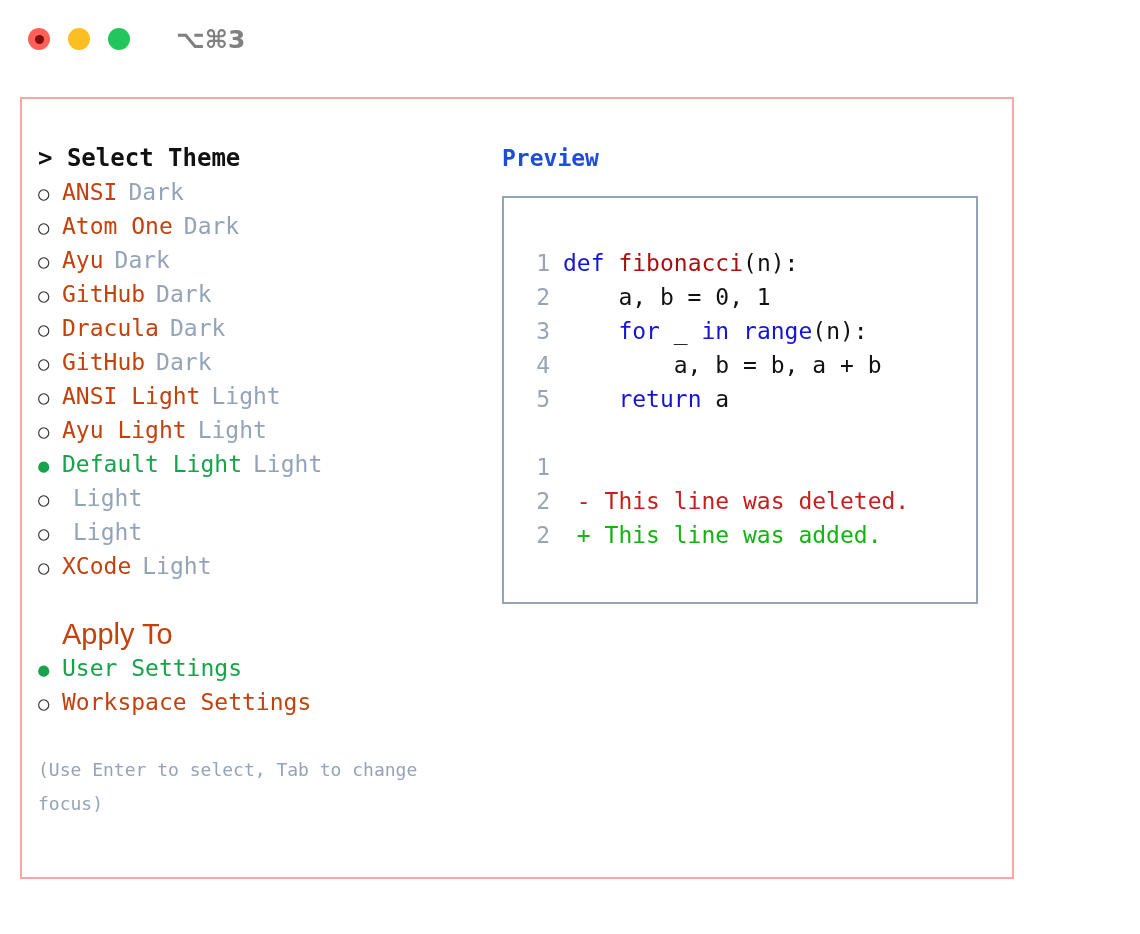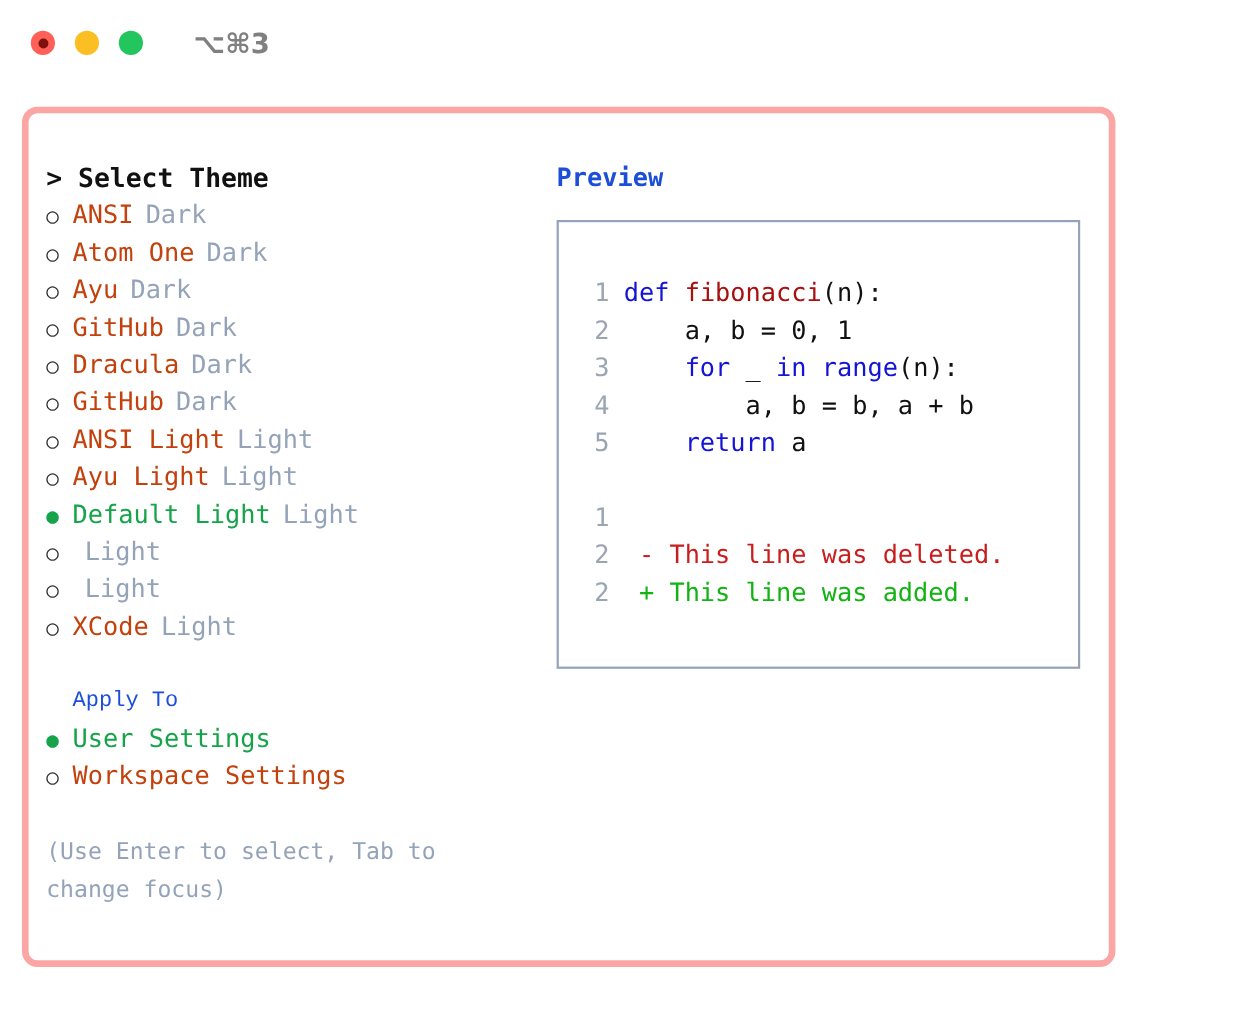--- a/index.html
+++ b/index.html
@@ -71,22 +71,22 @@
   }
 
   
   .window {
     position: absolute;
     left: 20px;
     top: 97px;
     width: 994px;
     height: 782px;
     box-sizing: border-box;
-    border: 6px solid #fca5a5;
-    border-radius: 14px;
+    border: 2px solid #fca5a5;
+    border-radius: 0;
     background: #ffffff;
   }
 
   .columns {
     position: absolute;
     left: 0; top: 0;
     width: 100%;
     height: 100%;
   }
 
@@ -134,33 +134,33 @@
   .opt-name { color: #c2410c; }
   .opt-row.selected .opt-name { color: #16a34a; }
   .opt-kind {
     color: #94a3b8;
     margin-left: 11px;
   }
 
   .spacer-line { height: 34px; }
 
   .apply-title {
-    font-size: 20px;
-    color: #1d4ed8;
+    font-size: 29px;
+    color: #c2410c;
     line-height: 34px;
     height: 34px;
     padding-left: 24px;
     white-space: pre;
-    font-family: Liberation Mono, monospace;
+    font-family: Liberation Sans, sans-serif;
   }
 
   .hint {
     margin-top: 34px;
     color: #94a3b8;
-    font-size: 21px;
+    font-size: 18px;
     line-height: 34px;
     width: 400px;
     font-family: "DejaVu Sans Mono", monospace;
   }
 
   
   .preview-title {
     font-size: 23px;
     font-weight: bold;
     color: #1d4ed8;

